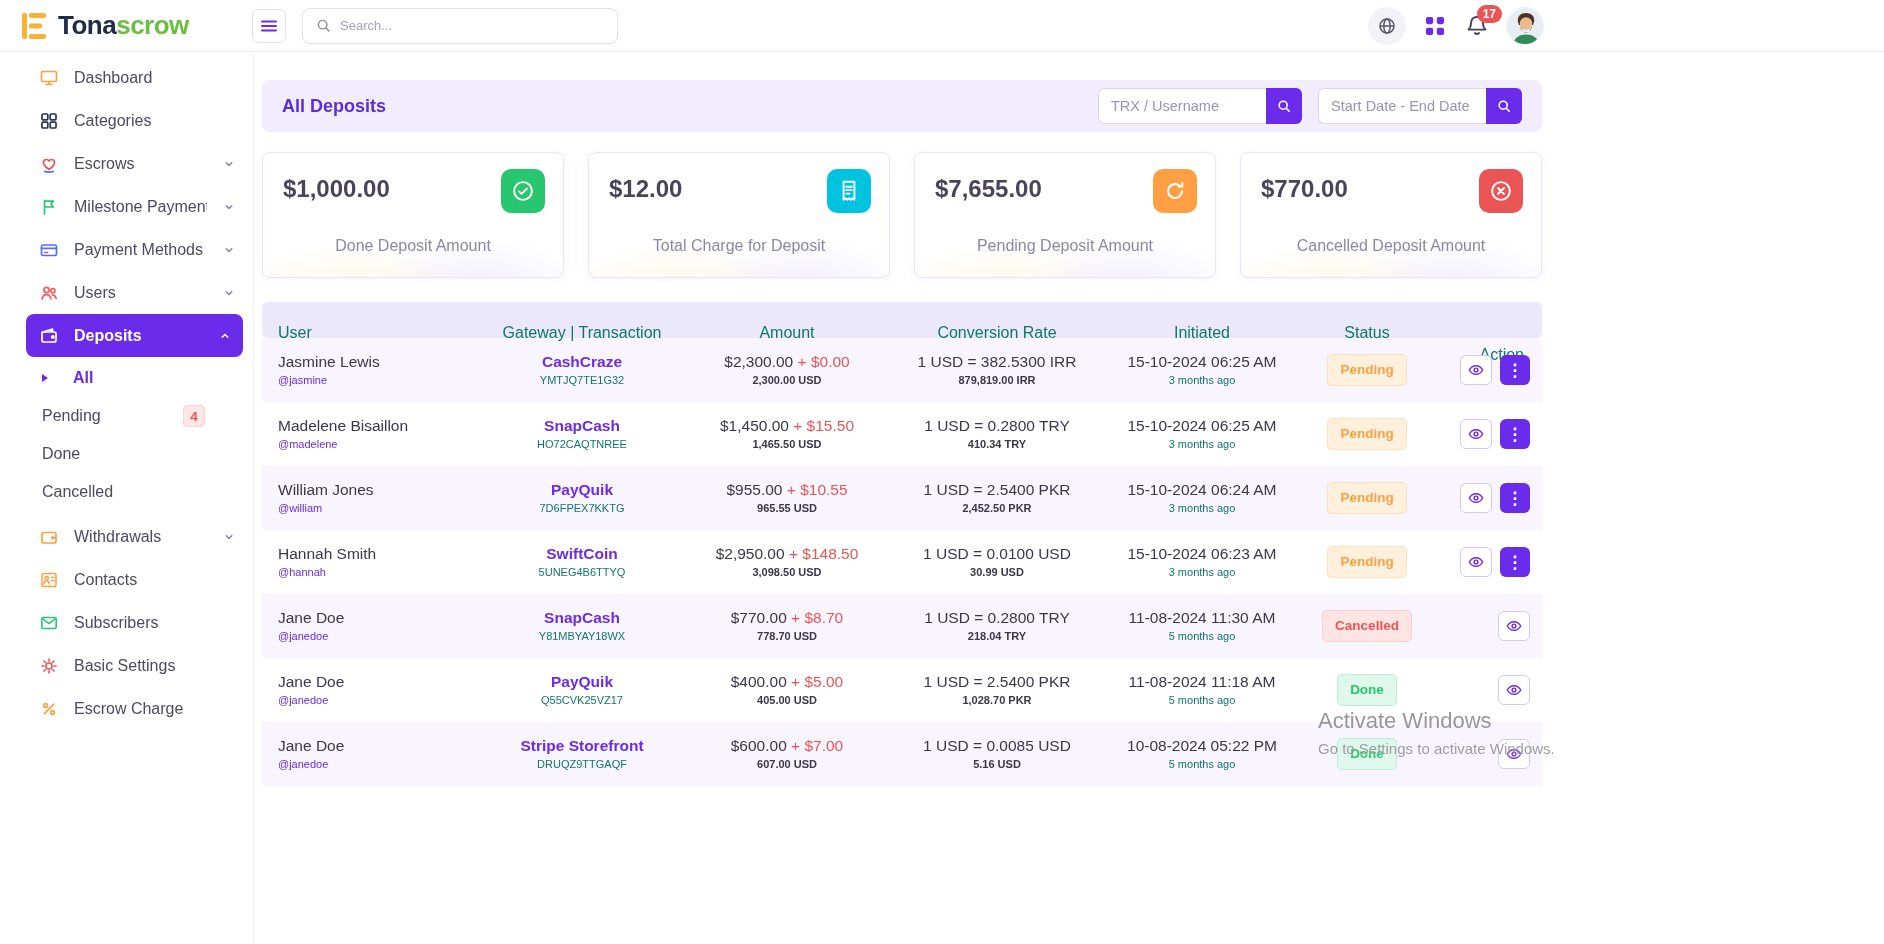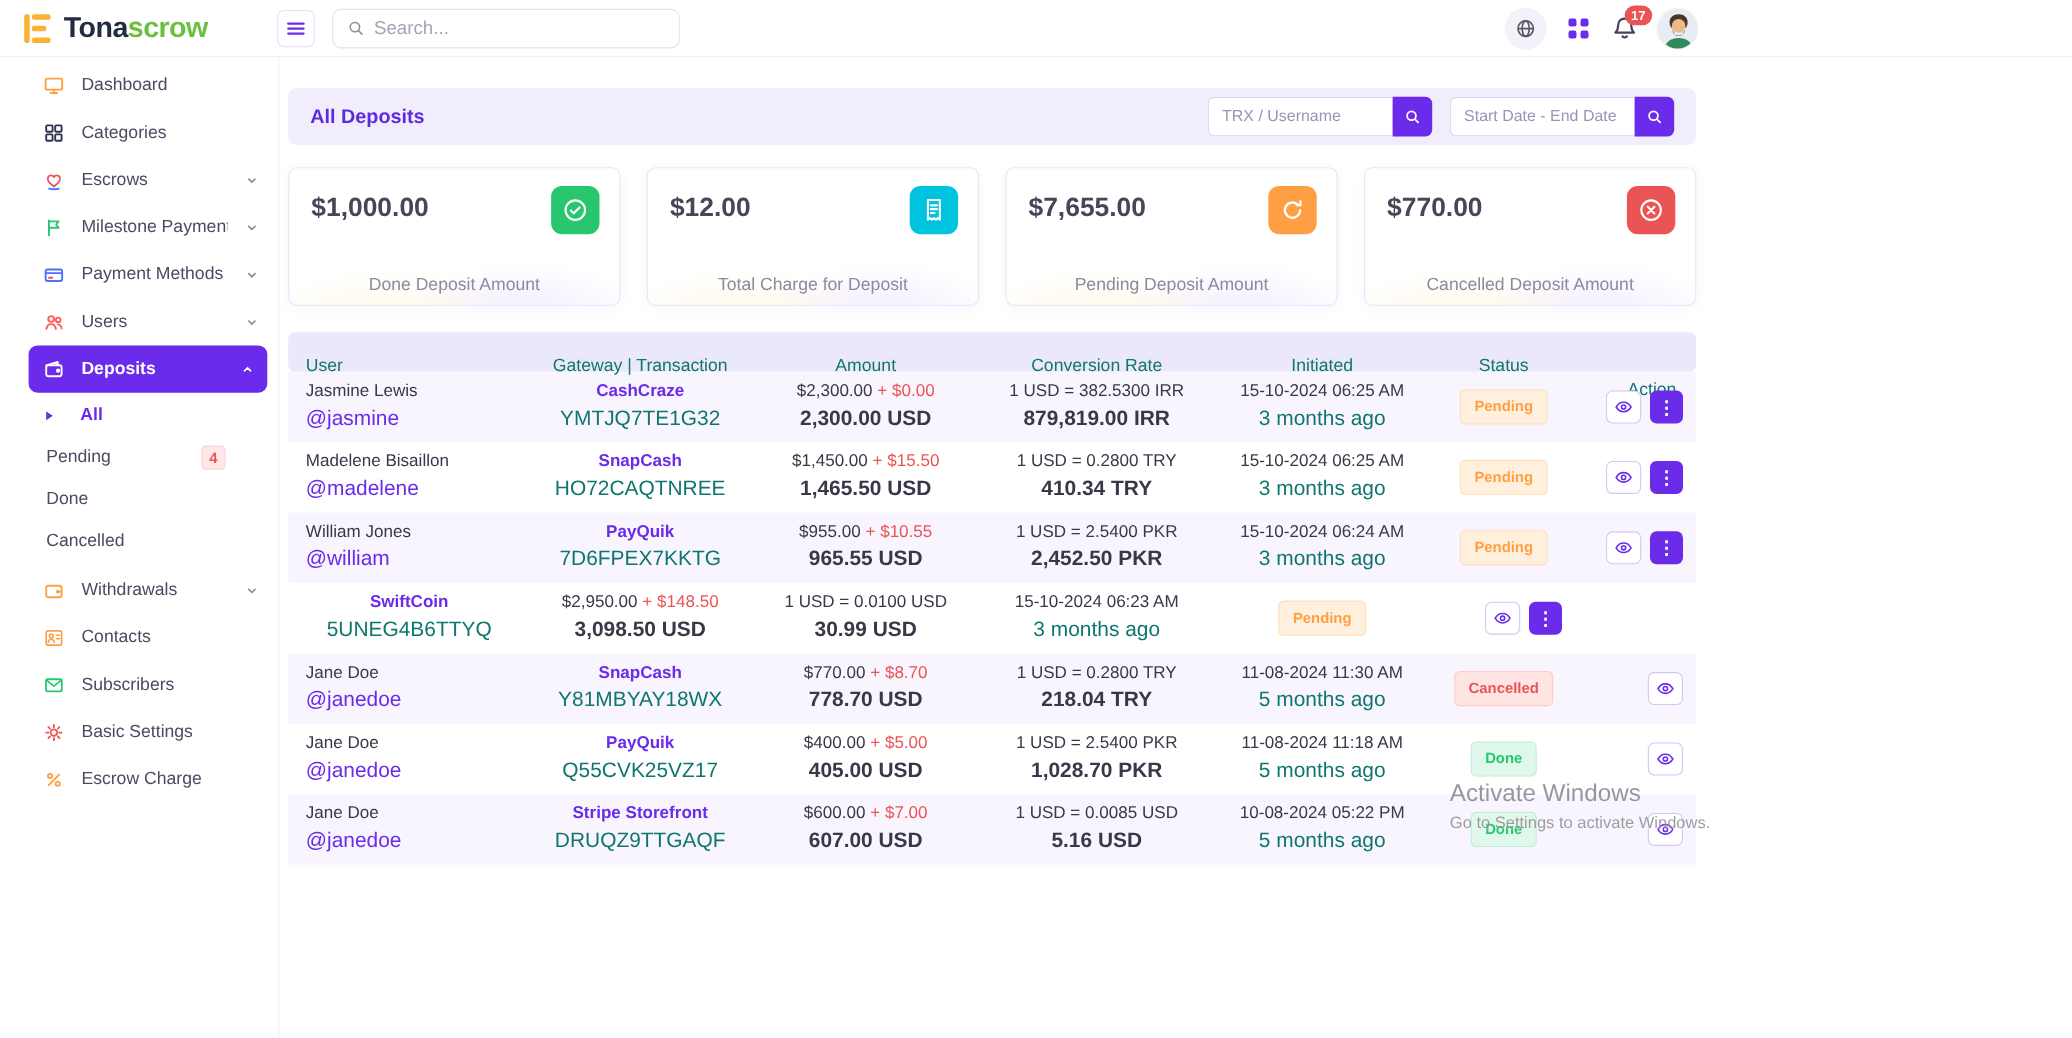--- a/index.html
+++ b/index.html
@@ -14,21 +14,21 @@
   
   .topbar{ position:absolute; top:0; left:0; width:1884px; height:52px; background:#fff;
     border-bottom:1px solid #efedf6; display:flex; align-items:center; z-index:20; }
   .logo{ width:238px; display:flex; align-items:center; gap:8px; padding-left:20px; }
   .logo-text{ font-size:26px; font-weight:800; letter-spacing:-0.5px; }
   .logo-a{ color:#232a44; } .logo-b{ color:#6abf3f; }
   .hamburger{ margin-left:14px; width:34px; height:34px; border:1px solid #e5def5; border-radius:6px;
     background:#fff; display:flex; align-items:center; justify-content:center; cursor:pointer; color:var(--purple); }
   .top-search{ margin-left:16px; width:316px; height:36px; border:1px solid #e3e1ea; border-radius:8px;
     display:flex; align-items:center; padding:0 12px; gap:8px; color:#8f8ca0; background:#fff; }
-  .top-search input{ border:none; outline:none; flex:1; font-size:17px; color:#0c4a6e;
+  .top-search input{ border:none; outline:none; flex:1; font-size:13px; color:#0c4a6e;
     font-family:"Liberation Sans","DejaVu Sans",sans-serif; }
   .top-search input::placeholder{ color:#a6a3b4; }
   .topbar-right{ position:absolute; left:1368px; top:7px; display:flex; align-items:center; gap:16px; }
   .globe-wrap{ width:38px; height:38px; border-radius:50%; background:#f3f2f8; display:flex;
     align-items:center; justify-content:center; color:#5a5668; cursor:pointer; }
   .apps-btn{ color:var(--purple); cursor:pointer; }
   .bell-wrap{ position:relative; color:#46415a; cursor:pointer; }
   .notif-badge{ position:absolute; top:-8px; right:-12px; background:var(--red); color:#fff;
     font-size:12px; font-weight:700; padding:2px 6px; border-radius:9px; line-height:1.2; }
   .avatar{ width:38px; height:38px; border-radius:50%; overflow:hidden; cursor:pointer; border:1px solid #eee; }
@@ -77,35 +77,35 @@
   .card{ position:relative; height:126px; background:
       radial-gradient(150px 70px at 72% 108%, rgba(120,80,240,0.10), transparent 70%),
       radial-gradient(180px 80px at 30% 118%, rgba(250,200,80,0.16), transparent 70%), #fff;
     border:1px solid #eae4f7; border-radius:8px; padding:18px 20px;
     box-shadow:0 2px 10px rgba(90,60,180,0.05); }
   .card-amount{ font-size:24px; font-weight:700; color:#4a4458; margin-top:4px; }
   .card-ico{ position:absolute; top:16px; right:18px; width:44px; height:44px; border-radius:10px;
     display:flex; align-items:center; justify-content:center; color:#fff; }
   .bg-green{ background:var(--green);} .bg-cyan{ background:var(--cyan);}
   .bg-orange{ background:var(--orange);} .bg-red{ background:var(--red);}
-  .card-label{ position:absolute; left:0; right:0; bottom:8px; text-align:center;
+  .card-label{ position:absolute; left:0; right:0; bottom:22px; text-align:center;
     color:#8d87a0; font-size:16px; }
 
   
   .grid7{ display:grid; grid-template-columns:220px 200px 210px 210px 200px 130px 110px; align-items:center; }
   .thead{ height:36px; background:#ece8fb; border-radius:6px; font-weight:400; font-size:16px; color:#0f766e; }
   .thead .h{ text-align:center; }
   .thead .h.first{ text-align:left; padding-left:16px; }
   .thead .h.last{ text-align:right; padding-right:18px;margin-top:44px; }
   .trow{ height:64px; background:#fff; }
   .trow.striped{ background:#f8f5fe; }
   .cell{ text-align:center; line-height:1.45; }
   .cell.first{ text-align:left; padding-left:16px; }
   .l1{ font-size:15.5px; color:var(--text); }
-  .l2{ font-size:19px; }
+  .l2{ font-size:11px; }
   .t-link{ color:var(--purple); font-weight:500; cursor:pointer; }
   .gateway{ color:var(--purple); font-weight:600; cursor:pointer; }
   .t-dark-muted{ color:#0f766e; }
   .bold{ font-weight:700; color:var(--text); }
   .fee{ color:var(--red); }
   .badge{ display:inline-block; padding:5px 12px; border-radius:5px; font-size:13.5px; font-weight:600; }
   .badge-pending{ background:#fff0de; color:var(--orange); border:1px solid #ffdfb5; }
   .badge-cancelled{ background:#ffe4e4; color:var(--red); border:1px solid #ffcbcb; }
   .badge-done{ background:#e0f8ec; color:var(--green); border:1px solid #bdeed4; }
   .cell.actions{ display:flex; justify-content:flex-end; gap:8px; padding-right:12px; }
@@ -554,20 +554,24 @@
                 </svg>
               </span>
             </button>
             <button class="menu-btn">
               <span>⋮</span>
             </button>
           </div>
         </div>
 
         <div class="trow grid7">
+          <div class="cell first">
+            <div class="l1">Hannah Smith</div>
+            <div class="l2 t-link">@hannah</div>
+          </div>
           <div class="cell">
             <div class="l1 gateway">SwiftCoin</div>
             <div class="l2 t-dark-muted">5UNEG4B6TTYQ</div>
           </div>
           <div class="cell">
             <div class="l1"><span>$2,950.00</span> <span class="fee">+ $148.50</span></div>
             <div class="l2 bold">3,098.50 USD</div>
           </div>
           <div class="cell">
             <div class="l1">1 USD = 0.0100 USD</div>

